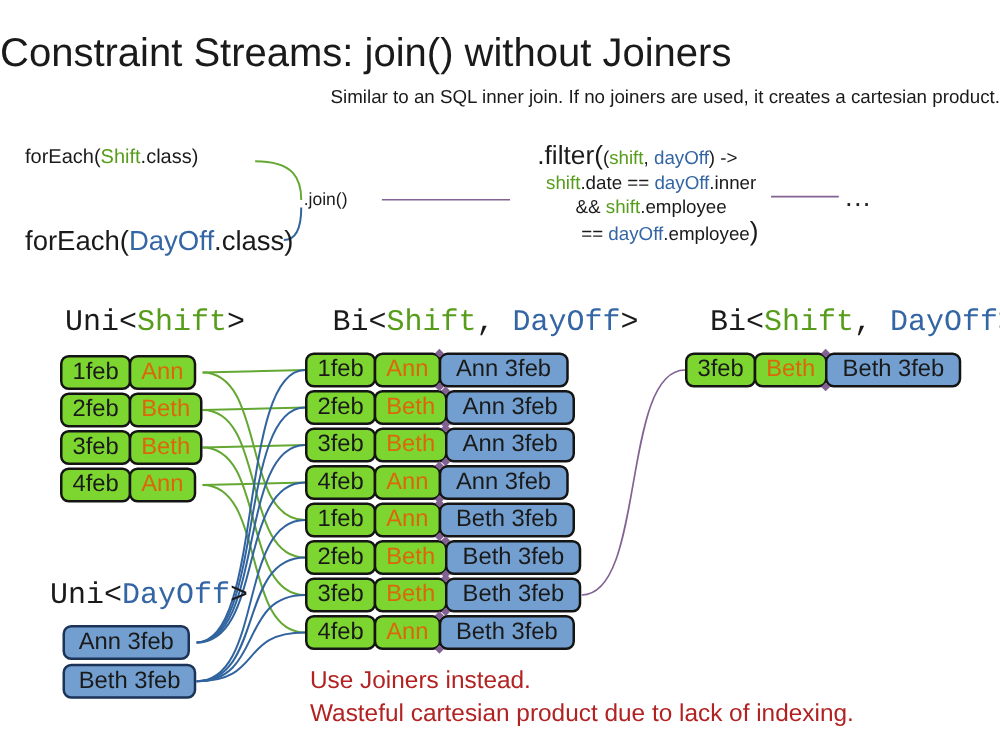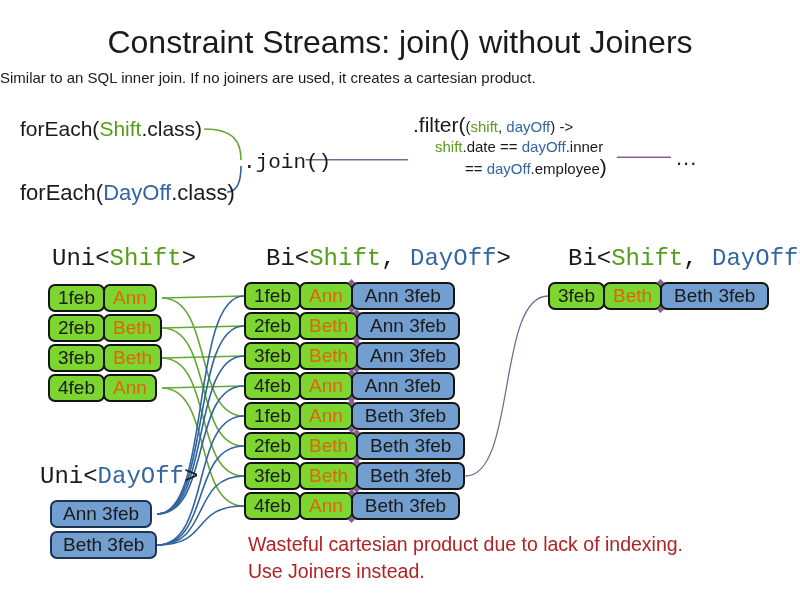--- a/index.html
+++ b/index.html
@@ -7,31 +7,31 @@
     position:relative;width:800px;height:600px;background:#ffffff;overflow:hidden;
     font-family:"Liberation Sans",sans-serif;color:#1a1a1a;
   }
   
   .tk-k{color:#1a1a1a;}
   .tk-g{color:var(--c-green-text);}
   .tk-b{color:var(--c-blue-text);}
 
   .abs{position:absolute;z-index:2;}
 
-  #title{top:24px;left:0;width:800px;text-align:center;font-size:32px;letter-spacing:0;}
-  #subtitle{top:69px;left:0;width:800px;text-align:left;font-size:15px;}
+  #title{top:24px;left:0;width:800px;font-size:32px;letter-spacing:0;}
+  #subtitle{top:69px;left:0;width:800px;text-align:right;font-size:15px;}
 
   
   .code-big{font-size:21px;}
   .code-small{font-size:15px;}
-  #code-foreach-shift{left:20px;top:117px;font-size:21px;white-space:nowrap;}
+  #code-foreach-shift{left:20px;top:117px;font-size:16px;white-space:nowrap;}
   #code-foreach-dayoff{left:20px;top:180px;font-size:22px;white-space:nowrap;}
-  #code-join{left:243px;top:151px;font-size:21px;white-space:nowrap;font-family:Liberation Mono, monospace;}
+  #code-join{left:243px;top:151px;font-size:14px;white-space:nowrap;}
   #code-filter{left:413px;top:116px;white-space:nowrap;}
-  #code-filter .f-line{line-height:18px;}
+  #code-filter .f-line{line-height:18px;text-align:center;}
   #f-line1{line-height:26px;}
   #f-line2{margin-left:22px;margin-top:2px;}
   #f-line3{margin-left:22px;margin-top:1px;}
   #f-line4{margin-left:52px;margin-top:2px;line-height:24px;}
   #code-ellipsis{left:676px;top:145px;font-size:22px;letter-spacing:1px;color:#222;}
 
   
   .col-header{font-size:24px;white-space:nowrap;font-family:Liberation Mono, monospace;}
   #hdr-uni-shift{left:52px;top:245px;}
   #hdr-bi{left:266px;top:245px;}
@@ -77,20 +77,21 @@
 
   <div id="title" class="abs">Constraint Streams: join() without Joiners</div>
   <div id="subtitle" class="abs">Similar to an SQL inner join. If no joiners are used, it creates a cartesian product.</div>
 
   <div id="code-foreach-shift" class="abs"><span class="tk-k">forEach(</span><span class="tk-g">Shift</span><span class="tk-k">.class)</span></div>
   <div id="code-foreach-dayoff" class="abs"><span class="tk-k">forEach(</span><span class="tk-b">DayOff</span><span class="tk-k">.class)</span></div>
   <div id="code-join" class="abs">.join()</div>
   <div id="code-filter" class="abs">
     <div id="f-line1" class="f-line"><span class="code-big tk-k">.filter(</span><span class="code-small"><span class="tk-k">(</span><span class="tk-g">shift</span><span class="tk-k">, </span><span class="tk-b">dayOff</span><span class="tk-k">) -&gt;</span></span></div>
     <div id="f-line2" class="f-line code-small"><span class="tk-g">shift</span><span class="tk-k">.date == </span><span class="tk-b">dayOff</span><span class="tk-k">.inner</span></div>
+    <div id="f-line3" class="f-line code-small"><span class="tk-k">&amp;&amp; </span><span class="tk-g">shift</span><span class="tk-k">.employee</span></div>
     <div id="f-line4" class="f-line code-small"><span><span class="tk-k">== </span><span class="tk-b">dayOff</span><span class="tk-k">.employee</span></span><span class="code-big tk-k">)</span></div>
   </div>
   <div id="code-ellipsis" class="abs">...</div>
 
   <div id="hdr-uni-shift" class="abs col-header"><span class="tk-k">Uni&lt;</span><span class="tk-g">Shift</span><span class="tk-k">&gt;</span></div>
   <div id="hdr-bi" class="abs col-header"><span class="tk-k">Bi&lt;</span><span class="tk-g">Shift</span><span class="tk-k">, </span><span class="tk-b">DayOff</span><span class="tk-k">&gt;</span></div>
   <div id="hdr-bi-right" class="abs col-header"><span class="tk-k">Bi&lt;</span><span class="tk-g">Shift</span><span class="tk-k">, </span><span class="tk-b">DayOff</span><span class="tk-k">&gt;</span></div>
   <div id="hdr-uni-dayoff" class="abs col-header"><span class="tk-k">Uni&lt;</span><span class="tk-b">DayOff</span><span class="tk-k">&gt;</span></div>
 
   <div id="col-shift" class="col">
@@ -163,22 +164,22 @@
   <div id="col-dayoff" class="col">
       <div class="row">
         <div class="cell single">Ann 3feb</div>
       </div>
       <div class="row">
         <div class="cell single">Beth 3feb</div>
       </div>
     </div>
 
   <div id="note" class="abs">
+    <div>Use Joiners instead.</div>
     <div>Wasteful cartesian product due to lack of indexing.</div>
-    <div>Use Joiners instead.</div>
   </div>
 
   <svg id="connector-layer" width="800" height="600">
       <path d="M204.09375 129 C235 129 241 143 241 160" fill="none" stroke="#64a833" stroke-width="1.6"></path>
       <path d="M227.03125 192 C237 192 241 182 241 166" fill="none" stroke="#31649f" stroke-width="1.6"></path>
       <path d="M305.515625 159.75 L408 159.75" fill="none" stroke="#826292" stroke-width="1.3"></path>
       <path d="M616.828125 157.25 L671 157.25" fill="none" stroke="#826292" stroke-width="1.3"></path>
       <path d="M162.078125 298 L244 296" fill="none" stroke="#64a833" stroke-width="1.6"></path>
       <path d="M162.078125 328 L244 326" fill="none" stroke="#64a833" stroke-width="1.6"></path>
       <path d="M162.078125 358 L244 356" fill="none" stroke="#64a833" stroke-width="1.6"></path>

